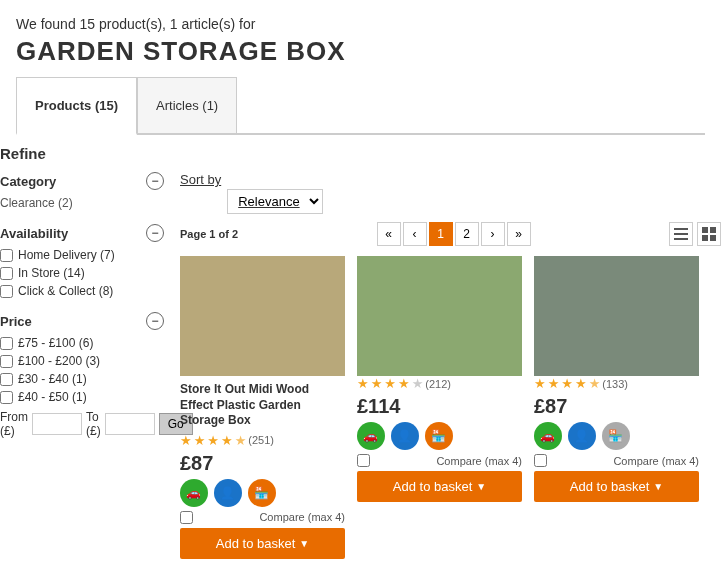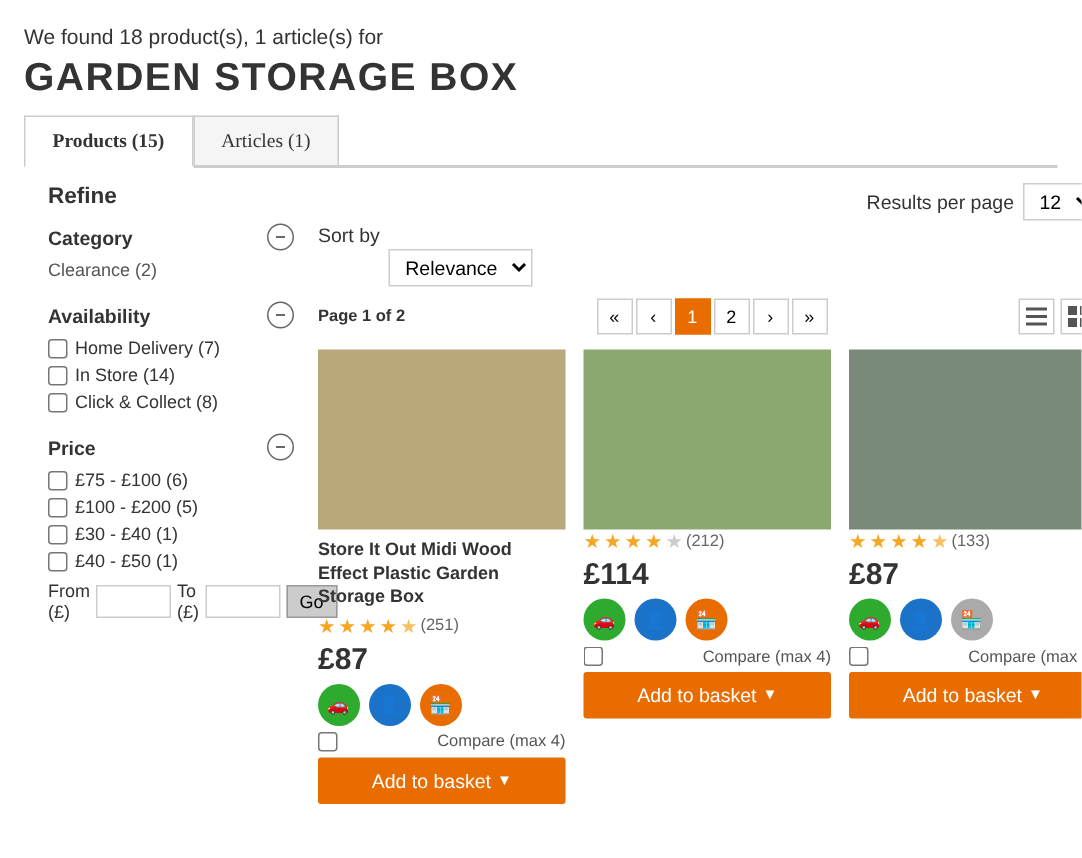--- a/index.html
+++ b/index.html
@@ -3,41 +3,41 @@
   <meta charset="utf-8">
   <style>
     * { box-sizing: border-box; margin: 0; padding: 0; }
     body { font-family: Arial, sans-serif; font-size: 13px; color: #333; background: #fff; width: 721px; }
 
     .header-section { padding: 16px 16px 10px 16px; }
     .found-text { font-size: 14px; color: #333; margin-bottom: 4px; }
     .search-title { font-size: 26px; font-weight: bold; color: #333; letter-spacing: 1px; }
 
     .tabs { display: flex; border-bottom: 2px solid #ccc; margin: 0 16px; }
-    .tab { padding: 8px 18px; cursor: pointer; font-size: 13px; border: 1px solid #ccc; border-bottom: none; background: #f5f5f5; color: #333; font-family: Liberation Serif, serif; }
+    .tab { padding: 20px 18px; cursor: pointer; font-size: 13px; border: 1px solid #ccc; border-bottom: none; background: #f5f5f5; color: #333; }
     .tab.active { background: #fff; border-bottom: 2px solid #fff; font-weight: bold; margin-bottom: -2px; }
 
-    .main-layout { display: flex; padding: 10px 32px; }
+    .main-layout { display: flex; padding: 10px 0; }
 
     
     .sidebar { width: 180px; flex-shrink: 0; padding-right: 16px; }
     .sidebar-refine { font-size: 15px; font-weight: bold; margin-bottom: 10px; }
     .filter-section { margin-bottom: 14px; }
     .filter-title { font-size: 13px; font-weight: bold; display: flex; justify-content: space-between; align-items: center; margin-bottom: 6px; }
     .minus-btn { width: 18px; height: 18px; border: 1px solid #666; border-radius: 50%; display: inline-flex; align-items: center; justify-content: center; font-size: 12px; cursor: pointer; color: #666; }
     .filter-item { font-size: 12px; color: #555; margin-bottom: 3px; }
     .checkbox-row { display: flex; align-items: center; gap: 5px; margin-bottom: 4px; font-size: 12px; }
     .checkbox-row input[type=checkbox] { margin: 0; }
     .price-range { display: flex; align-items: center; gap: 4px; margin-top: 6px; font-size: 12px; }
     .price-input { width: 50px; height: 22px; border: 1px solid #ccc; padding: 2px 4px; font-size: 12px; }
     .go-btn { height: 22px; padding: 0 8px; background: #ccc; border: 1px solid #999; cursor: pointer; font-size: 12px; }
 
     
     .content { flex: 1; }
-    .sort-bar { display: flex; align-items: flex-start; justify-content: space-between; margin-bottom: 8px; }
+    .sort-bar { display: flex; align-items: flex-start; justify-content: space-between; margin-bottom: 8px; text-decoration: underline; }
     .sort-left { display: flex; align-items: center; gap: 6px; font-size: 13px; }
     .sort-select { border: 1px solid #ccc; padding: 3px 6px; font-size: 13px; background: #fff; margin-top: 44px; }
     .sort-right { display: flex; align-items: center; gap: 6px; font-size: 13px; }
     .results-select { border: 1px solid #ccc; padding: 3px 6px; font-size: 13px; background: #fff; }
 
     .pagination-bar { display: flex; align-items: center; justify-content: space-between; margin-bottom: 10px; }
     .pagination-left { font-size: 11px; font-weight: bold; }
     .pagination-controls { display: flex; align-items: center; gap: 2px; }
     .page-btn { width: 24px; height: 24px; border: 1px solid #ccc; background: #fff; cursor: pointer; font-size: 12px; display: inline-flex; align-items: center; justify-content: center; }
     .page-btn.active { background: #e86c00; color: #fff; border-color: #e86c00; }
@@ -59,21 +59,21 @@
     .del-icon { width: 28px; height: 28px; border-radius: 50%; display: inline-flex; align-items: center; justify-content: center; font-size: 13px; color: #fff; }
     .compare-row { display: flex; align-items: center; gap: 4px; font-size: 11px; color: #555; margin: 4px 0; justify-content: space-between; }
     .compare-row input[type=checkbox] { margin: 0; }
     .add-btn { background: #e86c00; color: #fff; border: none; padding: 8px 14px; font-size: 13px; cursor: pointer; border-radius: 2px; display: flex; align-items: center; gap: 4px; width: 100%; justify-content: center; margin-top: 4px; }
     .chevron-down { font-size: 10px; }
   </style>
 </head>
 <body>
 
 <div class="header-section">
-  <div class="found-text">We found 18 product(s), 1 article(s) for</div>
+  <div class="found-text">We found 15 product(s), 1 article(s) for</div>
   <div class="search-title">GARDEN STORAGE BOX</div>
 </div>
 
 <div class="tabs">
   <div class="tab active">Products (15)</div>
   <div class="tab">Articles (1)</div>
 </div>
 
 <div class="main-layout">
 
@@ -111,21 +111,21 @@
       <div class="filter-title">
         <span>Price</span>
         <span class="minus-btn">−</span>
       </div>
       <label class="checkbox-row">
         <input type="checkbox" style="">
         <span>£75 - £100 (6)</span>
       </label>
       <label class="checkbox-row">
         <input type="checkbox" style="">
-        <span>£100 - £200 (5)</span>
+        <span>£100 - £200 (3)</span>
       </label>
       <label class="checkbox-row">
         <input type="checkbox" style="">
         <span>£30 - £40 (1)</span>
       </label>
       <label class="checkbox-row">
         <input type="checkbox" style="">
         <span>£40 - £50 (1)</span>
       </label>
       <div class="price-range">
@@ -138,26 +138,20 @@
     </div>
   </div>
 
   <div class="content">
 
     <div class="sort-bar">
       <div class="sort-left">
         <span>Sort by</span>
         <select class="sort-select">
           <option>Relevance</option>
-        </select>
-      </div>
-      <div class="sort-right">
-        <span>Results per page</span>
-        <select class="results-select">
-          <option>12</option>
         </select>
       </div>
     </div>
 
     <div class="pagination-bar">
       <div class="pagination-left">Page 1 of 2</div>
       <div class="pagination-controls">
         <button class="page-btn">«</button>
         <button class="page-btn">‹</button>
         <button class="page-btn active">1</button>

